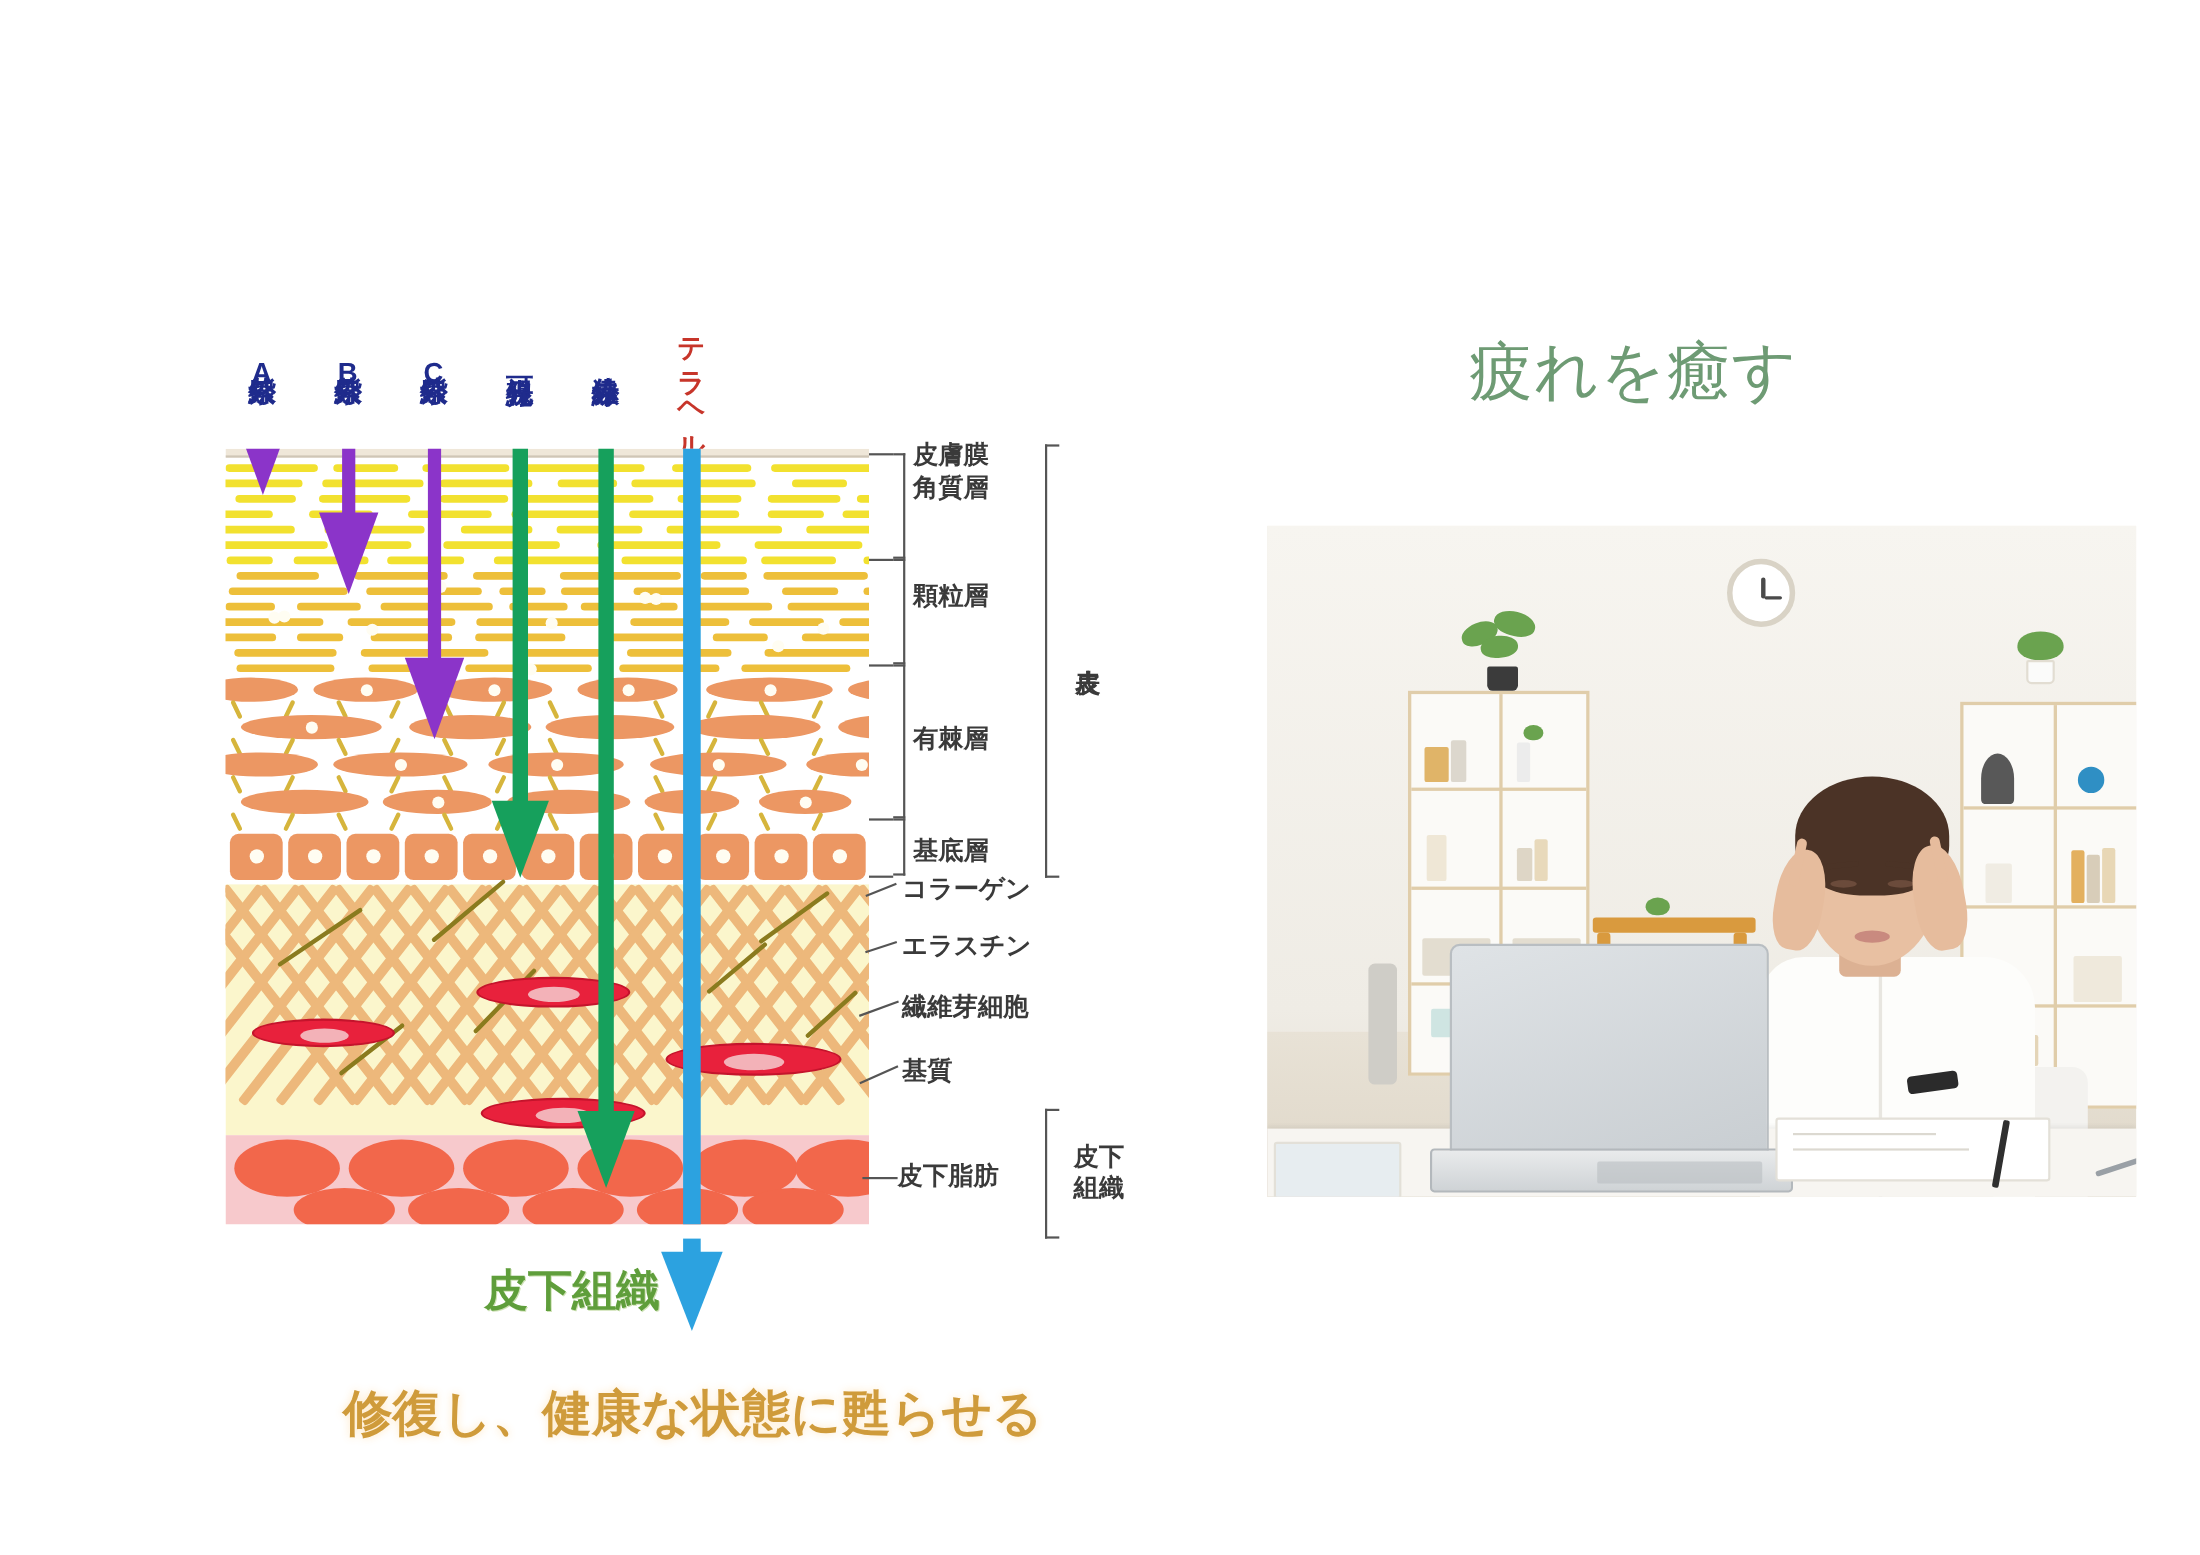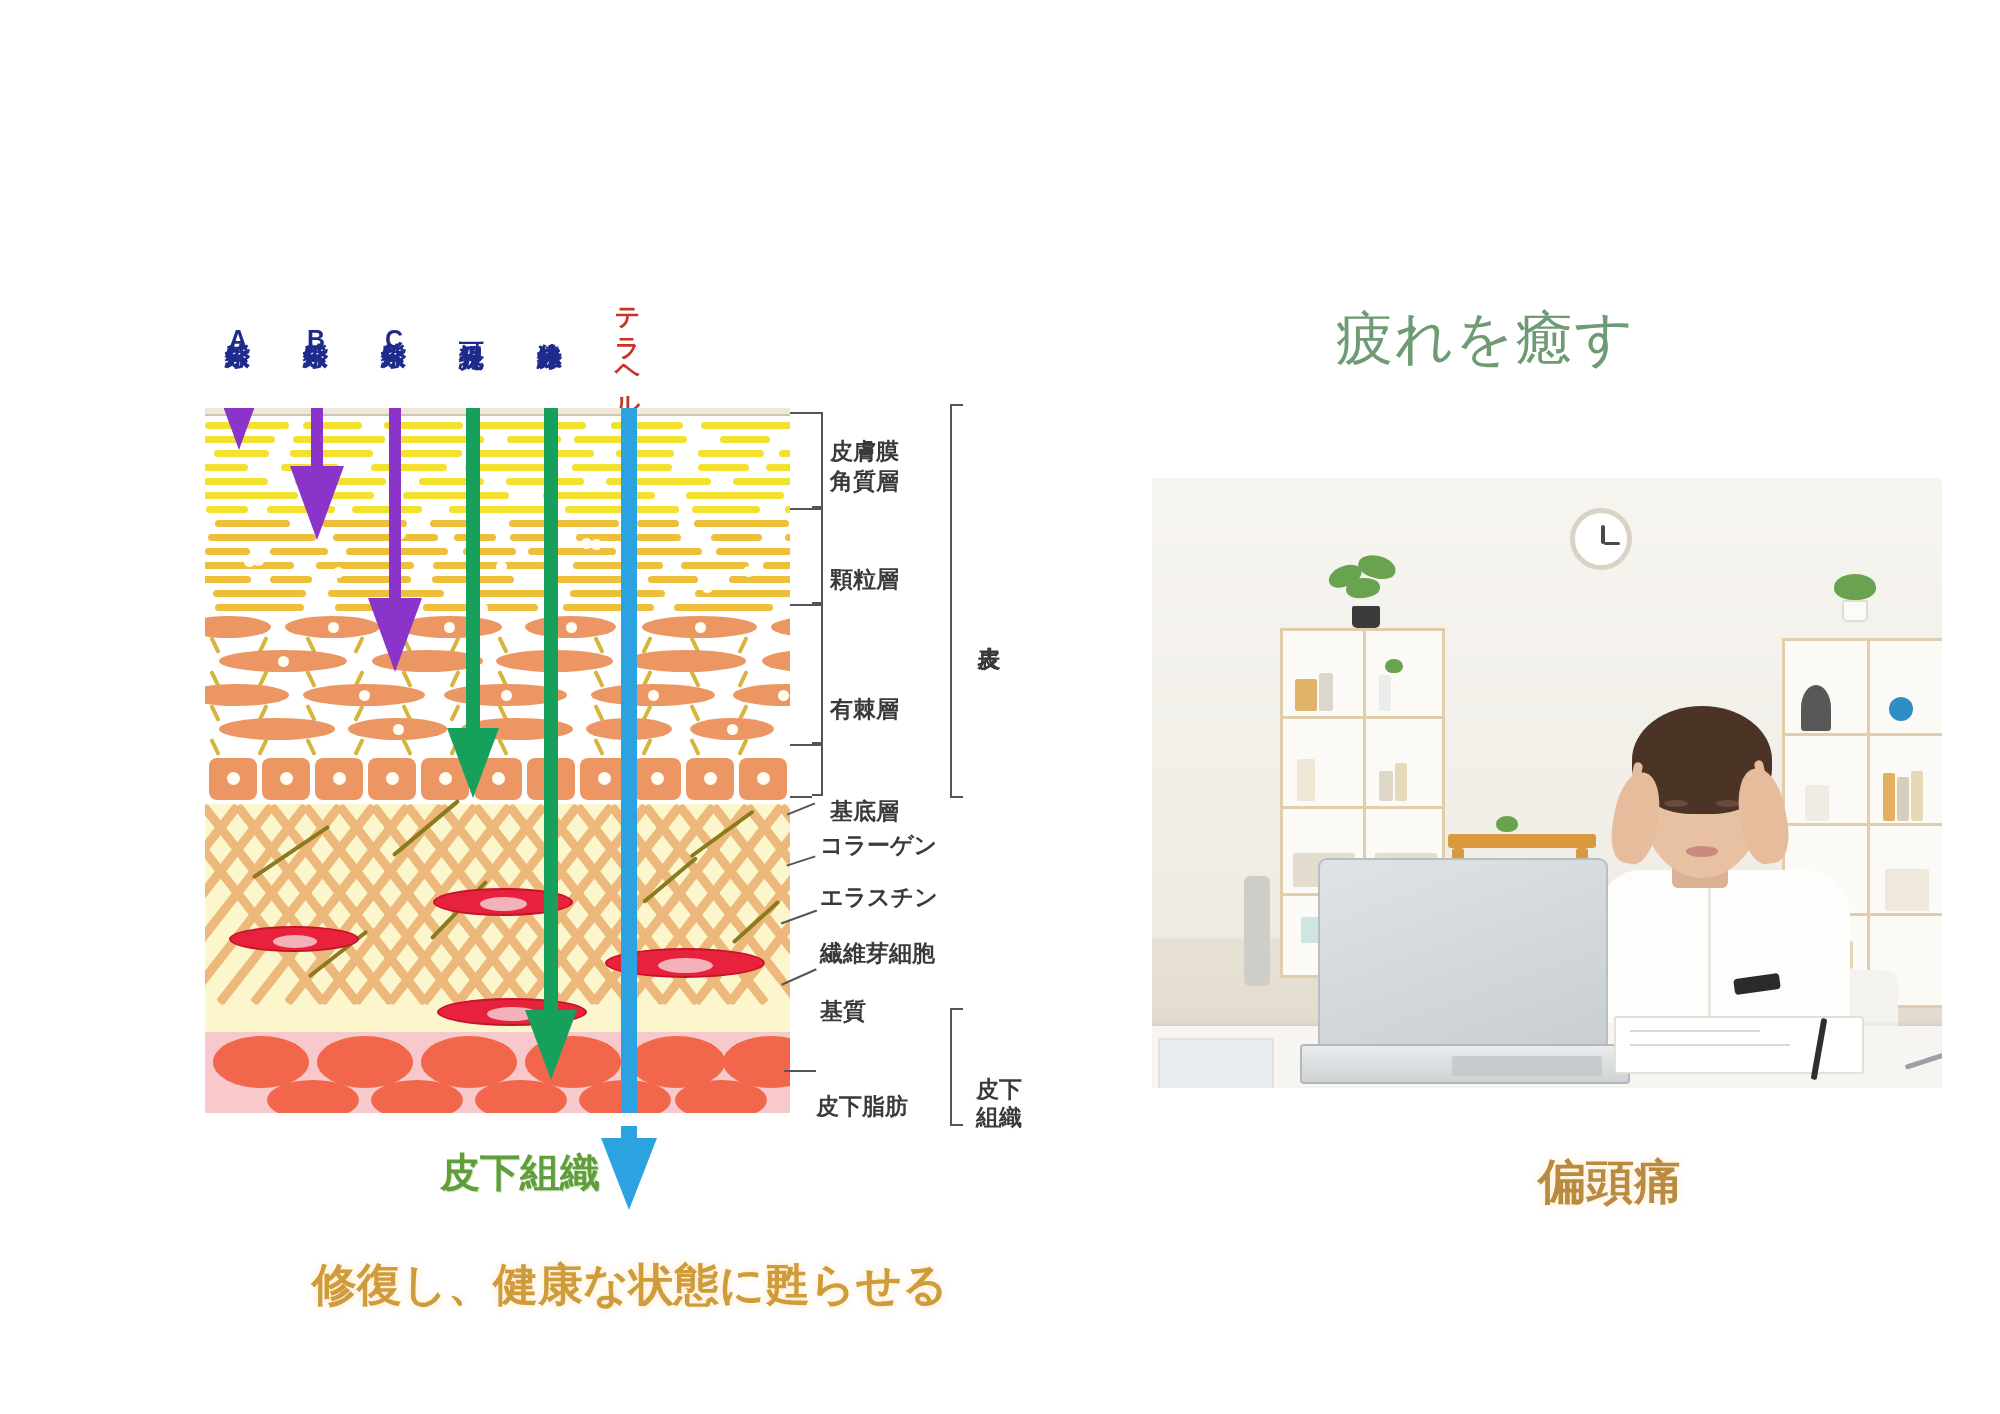--- a/index.html
+++ b/index.html
@@ -64,21 +64,21 @@
 
   
   .arrow { position:absolute; }
   .arrow .shaft { position:absolute; left:50%; transform:translateX(-50%); }
   .arrow .head  { position:absolute; left:50%; transform:translateX(-50%);
                   width:0; height:0; }
 
   
   .layerlabels { position:absolute; left:585px; top:108px; width:215px; height:720px;
                  font-size:23px; font-weight:bold; color:#3a3a3a; }
-  .ll { position:absolute; white-space:nowrap;margin-top:38px; }
+  .ll { position:absolute; white-space:nowrap; }
   .leader { position:absolute; height:2px; background:#555; }
   .brk { position:absolute; border:2px solid #555; border-left:none; width:11px; }
   .brk2 { position:absolute; border:2px solid #555; border-right:none; width:13px; }
 
   .diagram-title {
     position:absolute; left:145px; top:845px; width:340px; text-align:center;
     font-size:40px; font-weight:bold; color:#5f9e3b;
     text-shadow:1px 1px 0 #cfe2b6;
   }
 
@@ -635,16 +635,15 @@
 
     <div class="p-note" style="left:462px; top:538px; width:250px; height:58px;"></div>
     <div class="p-line" style="left:478px; top:552px; width:130px;"></div>
     <div class="p-line" style="left:478px; top:566px; width:160px;"></div>
     <div class="p-pencil" style="left:664px; top:540px; width:6px; height:62px; transform:rotate(10deg);"></div>
     <div class="p-note" style="left:6px; top:560px; width:116px; height:52px; background:#e7edf0;"></div>
     <div class="p-pencil" style="left:752px; top:578px; width:58px; height:5px; background:#9aa0a6; transform:rotate(-18deg);"></div>
   </div>
 
   <div class="symptoms">
-    <div>偏頭痛</div>
   </div>
 
 </div>
 
 </body></html>

